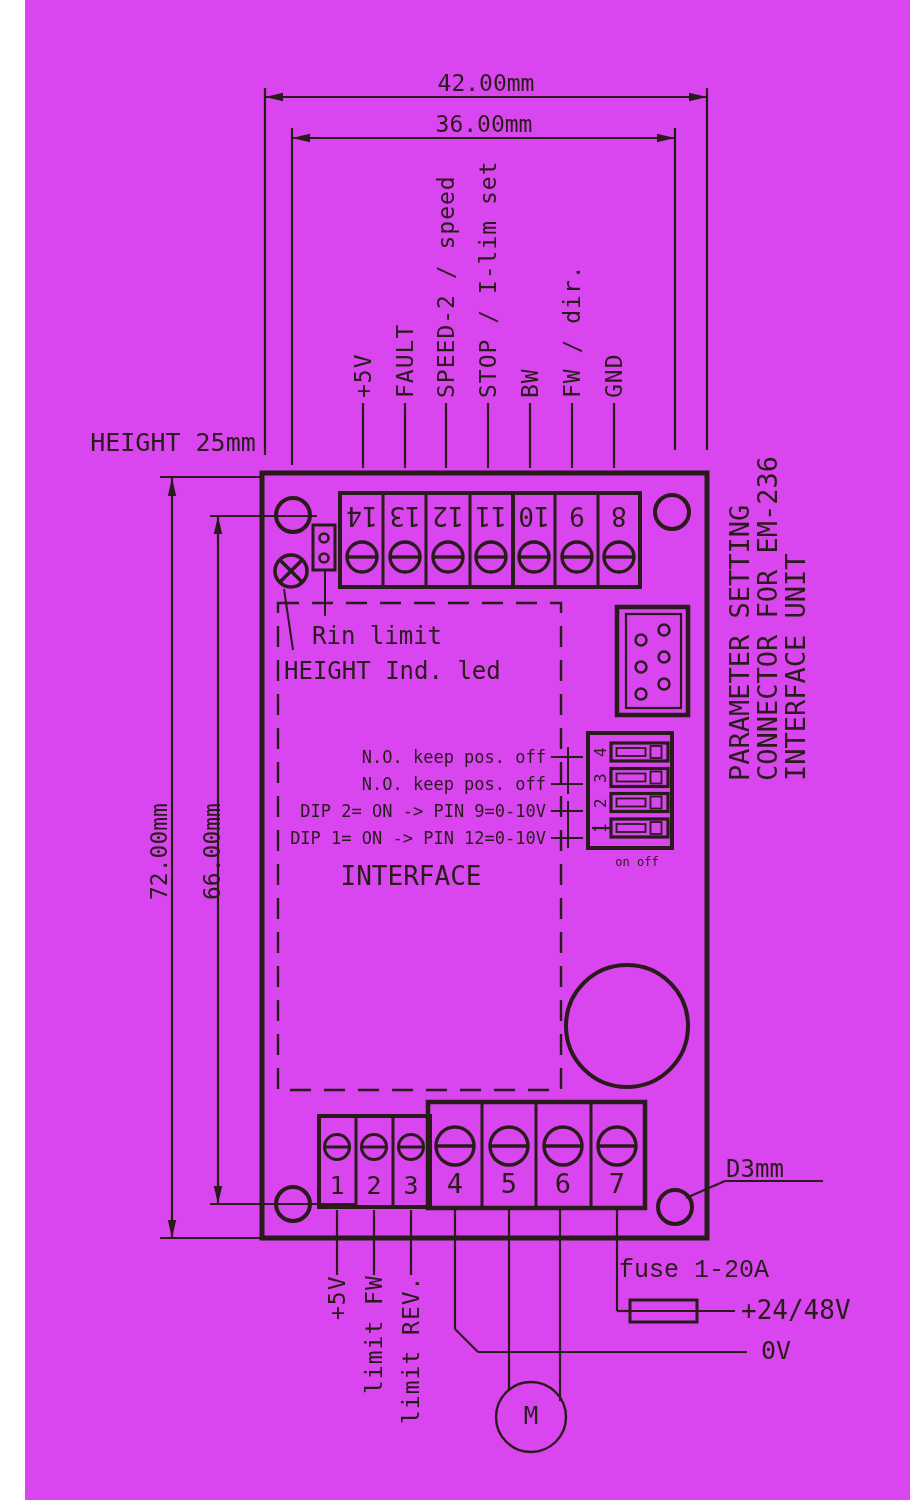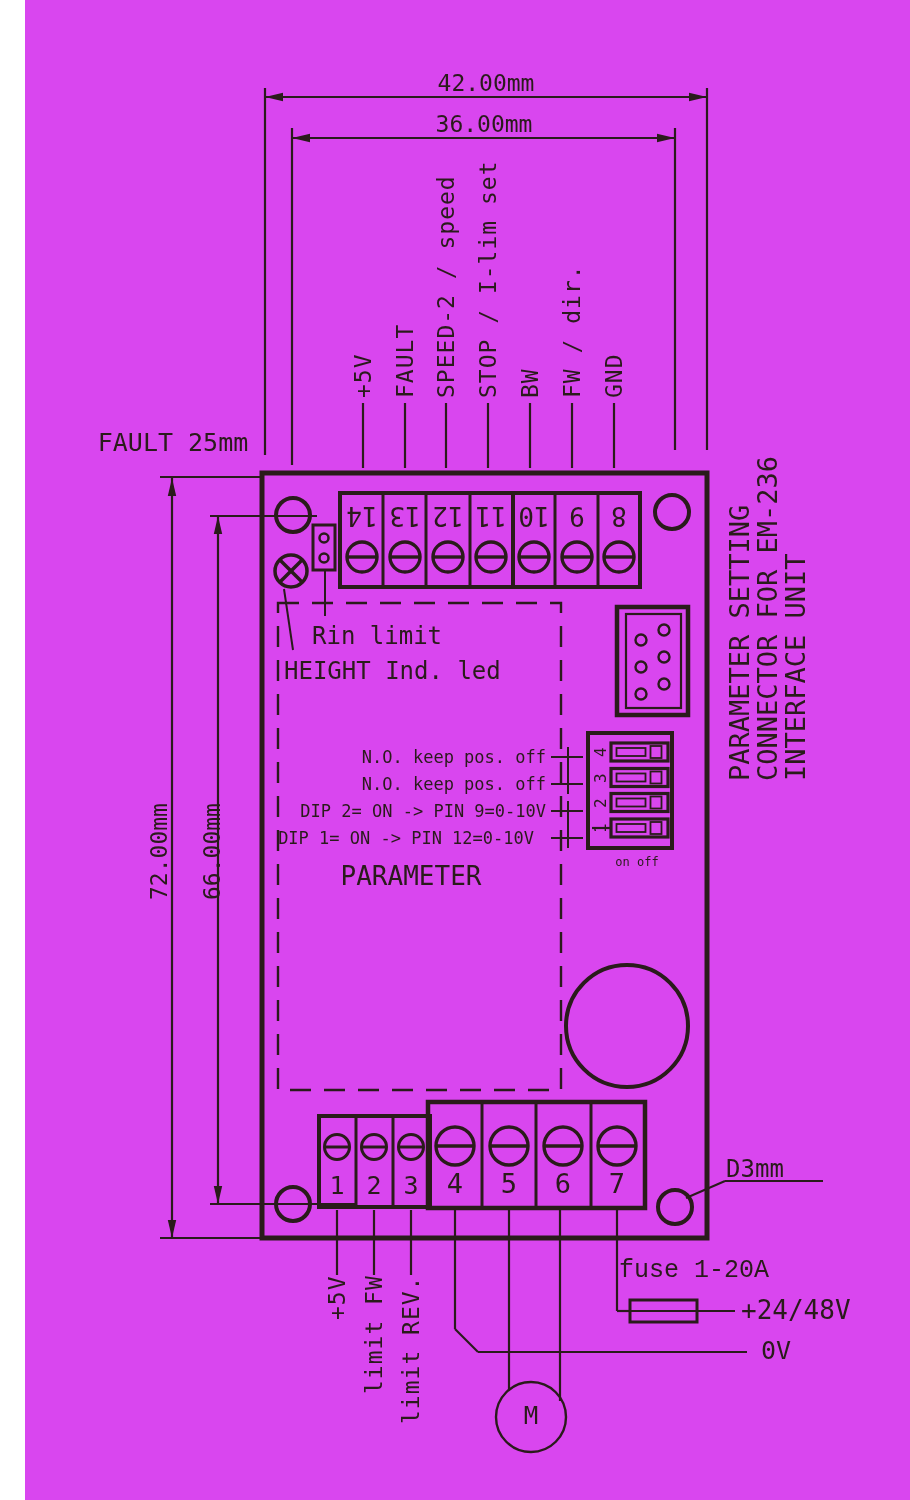--- a/index.html
+++ b/index.html
@@ -208,46 +208,46 @@
 
     <g stroke-width="2">
       <line x1="661" y1="1198" x2="700" y2="1181"></line>
       <line x1="700" y1="1181" x2="798" y2="1181"></line>
     </g>
   </g>
 </svg>
 
 <div class="t ctr" style="left:461px;top:84px;font-size:23px;">42.00mm</div>
 <div class="t ctr" style="left:459px;top:125px;font-size:23px;">36.00mm</div>
-<div class="t ctr" style="left:148px;top:443px;font-size:25px;">FAULT 25mm</div>
+<div class="t ctr" style="left:148px;top:443px;font-size:25px;">HEIGHT 25mm</div>
 
 <div class="t v" style="left:349.5px;top:375px;font-size:23px;letter-spacing:1px;">+5V</div>
 <div class="t v" style="left:391.5px;top:375px;font-size:23px;letter-spacing:1px;">FAULT</div>
 <div class="t v" style="left:432.5px;top:375px;font-size:23px;letter-spacing:1px;">SPEED-2 / speed</div>
 <div class="t v" style="left:474.5px;top:375px;font-size:23px;letter-spacing:1px;">STOP / I-lim set</div>
 <div class="t v" style="left:516.5px;top:375px;font-size:23px;letter-spacing:1px;">BW</div>
 <div class="t v" style="left:558.5px;top:375px;font-size:23px;letter-spacing:1px;">FW / dir.</div>
 <div class="t v" style="left:600.5px;top:375px;font-size:23px;letter-spacing:1px;">GND</div>
 
 <div class="t flip" style="left:337px;top:516px;font-size:26px;">14</div>
 <div class="t flip" style="left:380px;top:516px;font-size:26px;">13</div>
 <div class="t flip" style="left:423px;top:516px;font-size:26px;">12</div>
 <div class="t flip" style="left:466px;top:516px;font-size:26px;">11</div>
 <div class="t flip" style="left:509px;top:516px;font-size:26px;">10</div>
 <div class="t flip" style="left:552px;top:516px;font-size:26px;">9</div>
 <div class="t flip" style="left:594px;top:516px;font-size:26px;">8</div>
 
 <div class="t lft" style="left:287px;top:636px;font-size:24px;">Rin limit</div>
 <div class="t lft" style="left:259px;top:671px;font-size:24px;">HEIGHT Ind. led</div>
-<div class="t ctr" style="left:386px;top:876px;font-size:26px;">PARAMETER</div>
+<div class="t ctr" style="left:386px;top:876px;font-size:26px;">INTERFACE</div>
 
 <div class="t rgt" style="right:389px;top:757px;font-size:17px;">N.O. keep pos. off</div>
 <div class="t rgt" style="right:389px;top:784px;font-size:17px;">N.O. keep pos. off</div>
 <div class="t rgt" style="right:389px;top:811px;font-size:17px;">DIP 2= ON -&gt; PIN 9=0-10V</div>
-<div class="t rgt" style="right:401px;top:838px;font-size:17px;">DIP 1= ON -&gt; PIN 12=0-10V</div>
+<div class="t rgt" style="right:389px;top:838px;font-size:17px;">DIP 1= ON -&gt; PIN 12=0-10V</div>
 
 <div class="t v" style="left:584px;top:741px;font-size:16px;">4</div>
 <div class="t v" style="left:584px;top:766.5px;font-size:16px;">3</div>
 <div class="t v" style="left:584px;top:791.5px;font-size:16px;">2</div>
 <div class="t v" style="left:584px;top:817px;font-size:16px;">1</div>
 <div class="t ctr" style="left:612px;top:863px;font-size:12px;">on off</div>
 
 <div class="t v" style="left:728px;top:754px;font-size:27px;">PARAMETER SETTING</div>
 <div class="t v" style="left:756px;top:754px;font-size:27px;">CONNECTOR FOR EM-236</div>
 <div class="t v" style="left:784px;top:754px;font-size:27px;">INTERFACE UNIT</div>

